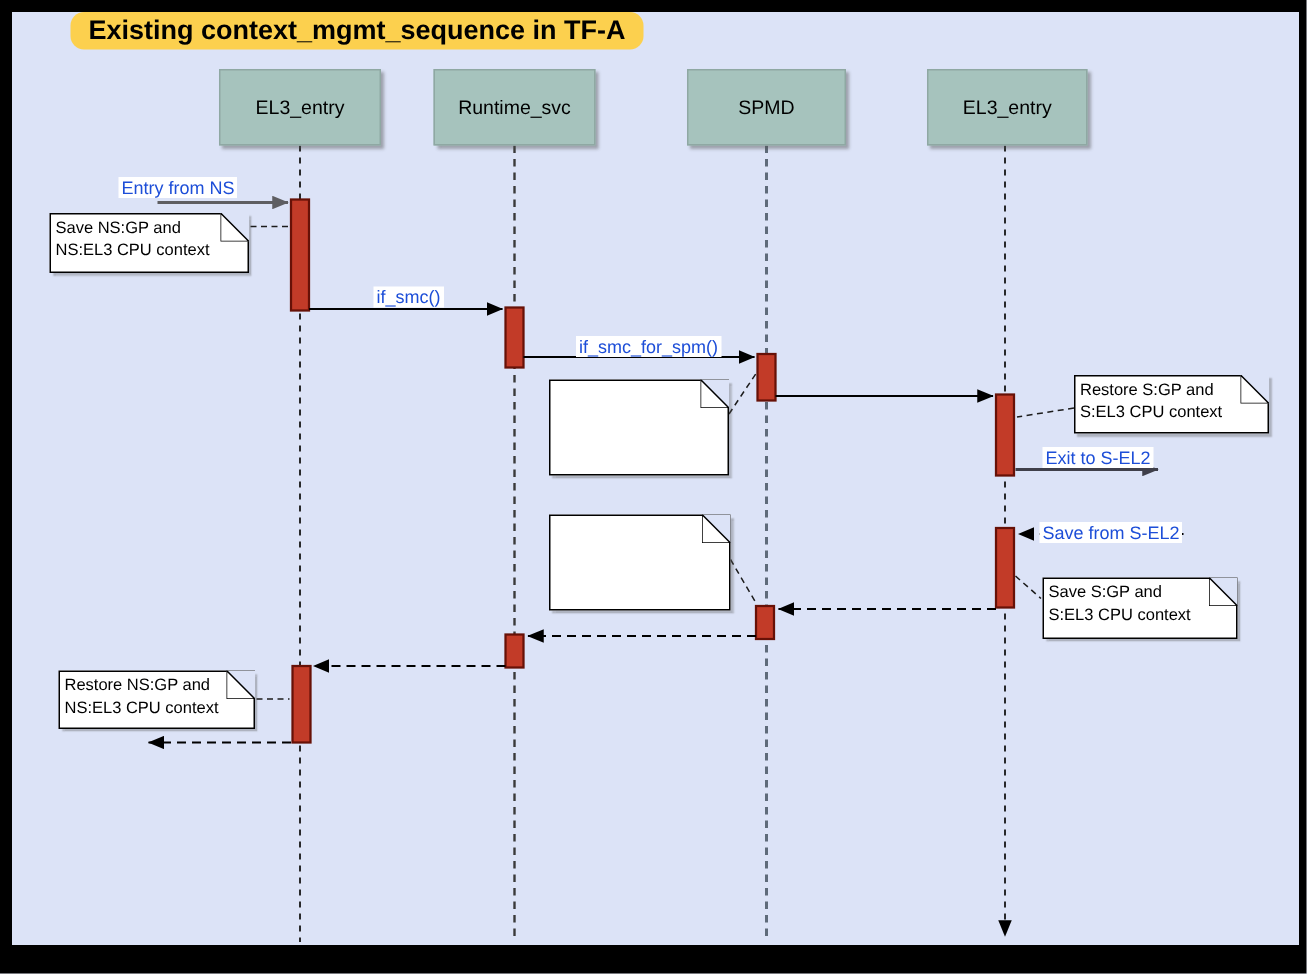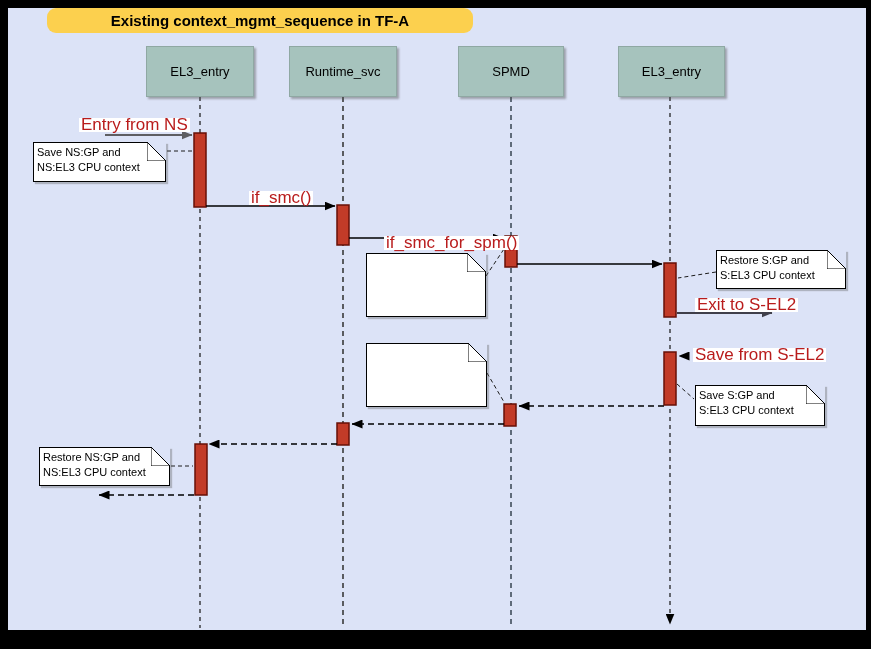--- a/index.html
+++ b/index.html
@@ -8,29 +8,29 @@
     --activation-fill:#c23b28; --activation-border:#671107;
     --note-fill:#ffffff; --line:#000000; --gray-arrow:#5e5e62; --dark-arrow:#3f3f4a;
     --lifeline-dark:#141414; --lifeline-mid:#3a3a3a; --lifeline-gray:#5f6b7a;
   }
   * { margin:0; padding:0; box-sizing:border-box; }
   body { font-family:"Liberation Sans", sans-serif; }
   .page { position:relative; width:871px; height:649px; background:var(--frame); overflow:hidden; }
   .canvas { position:absolute; left:8px; top:8px; width:858px; height:622px; background:var(--background); }
   svg.overlay { position:absolute; left:0; top:0; width:871px; height:649px; }
 
-  .title { position:absolute; left:47px; top:8px; width:426px; height:25px;
-    background:var(--title-fill); border-radius:9px; font-weight:bold; font-size:15px; color:#000;
+  .title { position:absolute; left:47px; top:8px; width:382px; height:25px;
+    background:var(--title-fill); border-radius:9px; font-weight:bold; font-size:18px; color:#000;
     display:flex; align-items:center; justify-content:center; }
 
   .actor { position:absolute; height:51px; background:var(--actor-fill);
     border:1px solid var(--actor-border); box-shadow:2px 2px 2px rgba(80,80,80,0.45);
     display:flex; align-items:center; justify-content:center; font-size:13px; color:#000; }
 
-  .mlabel { position:absolute; font-size:17px; color:#b91c1c; background:var(--note-fill);
+  .mlabel { position:absolute; font-size:12px; color:#1d4ed8; background:var(--note-fill);
     padding:0 2px; white-space:nowrap; line-height:14px; }
 
   .note { position:absolute; background:var(--note-fill); border:1px solid #000;
     box-shadow:2px 2px 1px rgba(90,90,90,0.35); }
   .note-text { position:absolute; left:0; top:0; padding:2px 3px; font-size:11px; line-height:15px;
     color:#000; white-space:pre-line; }
   .fold { position:absolute; top:-1px; right:-1px; }
   .fold-bg { fill:var(--background); }
   .fold-flap { fill:var(--note-fill); stroke:#000; stroke-width:1; }
 
@@ -109,21 +109,21 @@
   </div>
   <div class="actor" style="left:458px; top:46px; width:106px;">
     <span>SPMD</span>
   </div>
   <div class="actor" style="left:618px; top:46px; width:107px;">
     <span>EL3_entry</span>
   </div>
 
   <div class="mlabel" style="left:79px;  top:118px;">Entry from NS</div>
   <div class="mlabel" style="left:249px; top:191px;">if_smc()</div>
-  <div class="mlabel" style="left:384px; top:236px;">if_smc_for_spm()</div>
+  <div class="mlabel" style="left:384px; top:224px;">if_smc_for_spm()</div>
   <div class="mlabel" style="left:695px; top:298px;">Exit to S-EL2</div>
   <div class="mlabel" style="left:693px; top:348px;">Save from S-EL2</div>
 
   <div class="note" style="left:33px; top:142px; width:133px; height:40px;">
     <svg class="fold" width="19" height="19" viewBox="0 0 19 19">
       <polygon class="fold-bg" points="0,0 19,0 19,19"></polygon>
         <polygon class="fold-flap" points="0,0 0,19 19,19"></polygon>
     </svg>
     <div class="note-text">Save NS:GP and
 NS:EL3 CPU context</div>

